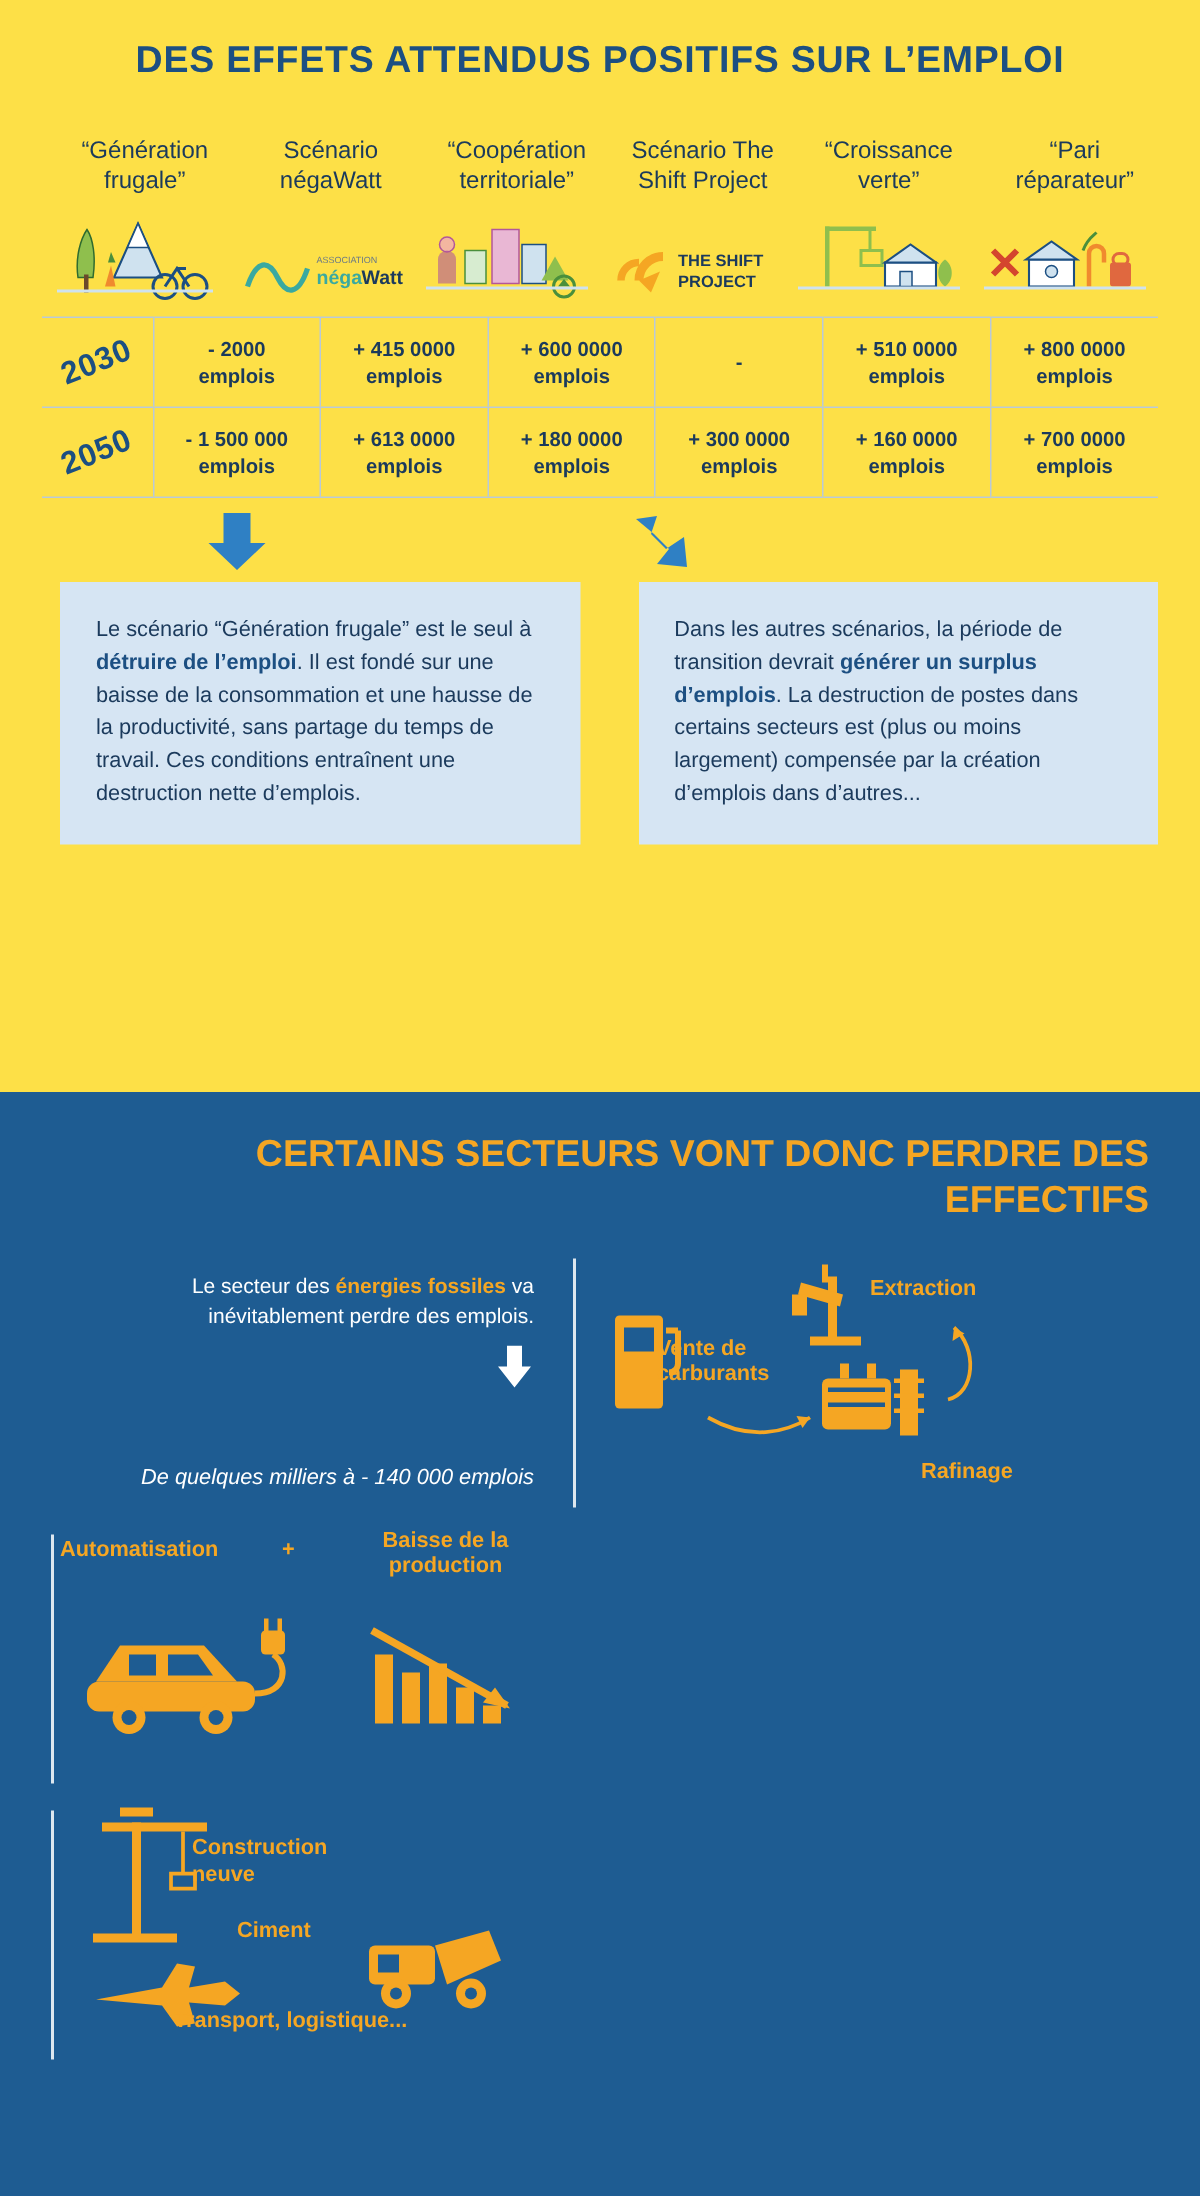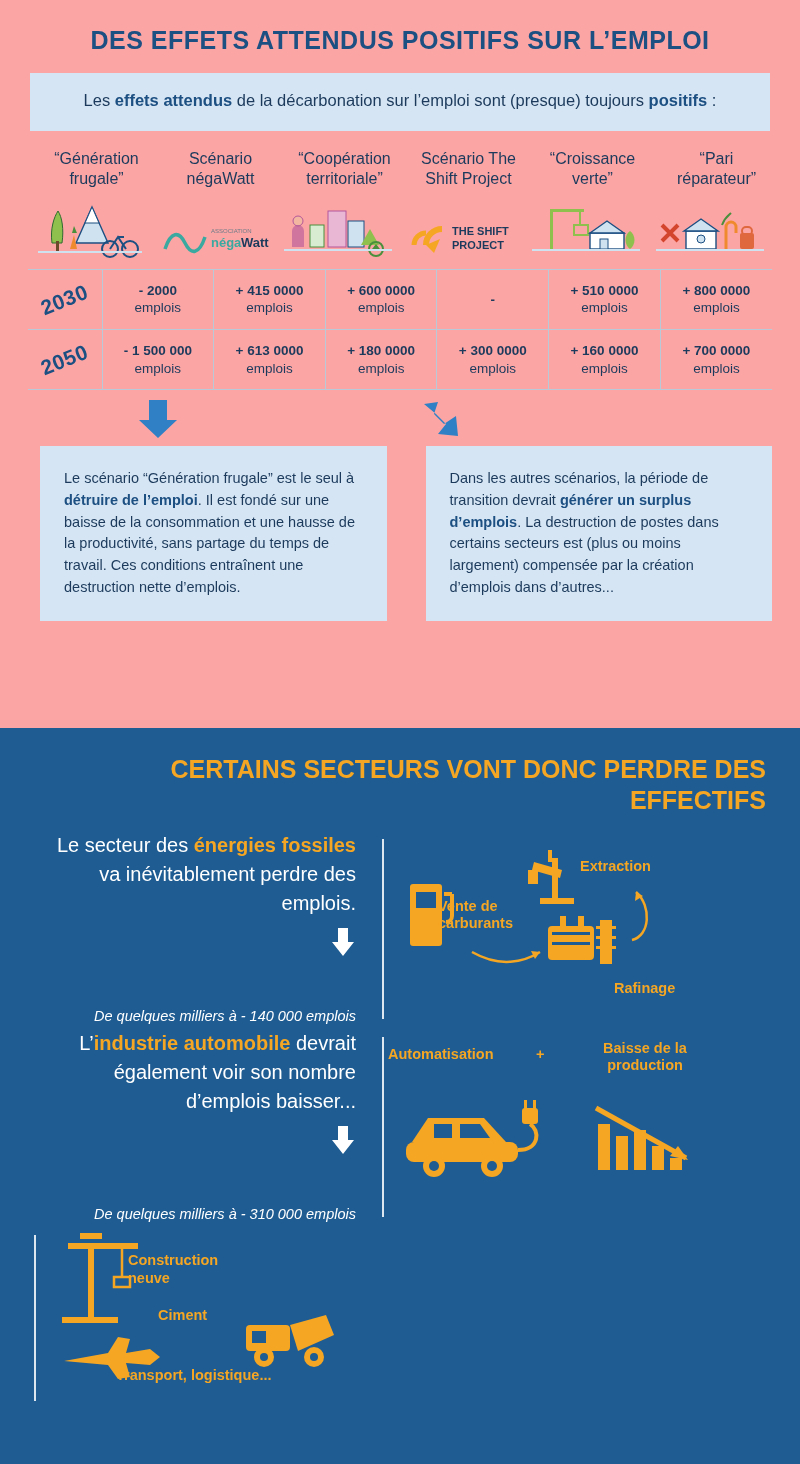--- a/index.html
+++ b/index.html
@@ -11,21 +11,21 @@
     font-family: "Liberation Sans", sans-serif;
     color: #1b3a5c;
     overflow: hidden;
   }
 
   
   .top-section {
     position: relative;
     width: 800px;
     height: 728px;
-    background: #fca5a5;
+    background: #fde047;
     padding: 0;
   }
 
   .main-title {
     text-align: center;
     font-size: 25px;
     font-weight: bold;
     letter-spacing: 0.5px;
     color: #1c4f82;
     padding: 26px 30px 18px 30px;
@@ -88,21 +88,21 @@
     color: #1b3a5c;
   }
   table.jobs td.year-cell {
     border-left: none;
     width: 74px;
     position: relative;
   }
   table.jobs tr.row-2030 td { border-bottom: 1px solid #b9c9d8; border-top: 1px solid #b9c9d8; }
   table.jobs tr.row-2050 td { border-bottom: 1px solid #b9c9d8; }
   .fig { font-weight: bold; display: block; }
-  .unit { display: block; font-weight: normal; }
+  .unit { display: block; font-weight: bold; }
   .year {
     display: inline-block;
     font-weight: bold;
     font-size: 21px;
     color: #1c4f82;
     transform: rotate(-22deg);
     letter-spacing: 0.5px;
   }
 
   
@@ -153,21 +153,21 @@
     min-height: 182px;
   }
   .block + .block { margin-top: 2px; }
   .block-text {
     width: 348px;
     text-align: right;
     padding-right: 26px;
     color: #ffffff;
   }
   .block-text .lead {
-    font-size: 20px;
+    font-size: 14px;
     line-height: 1.45;
   }
   .block-text .lead b { color: #f5a623; }
   .down-arrow {
     display: flex;
     justify-content: flex-end;
     margin: 10px 0 8px 0;
   }
   .block-text .sub {
     font-size: 14.5px;
@@ -197,23 +197,20 @@
     line-height: 1.2;
   }
 </style>
 </head>
 <body>
 
 <div class="top-section">
 
   <div class="main-title">DES EFFETS ATTENDUS POSITIFS SUR L’EMPLOI</div>
 
-  <div class="intro-banner">
-    <span>Les </span><b>effets attendus</b><span> de la décarbonation sur l’emploi sont (presque) toujours </span><b>positifs</b><span> :</span>
-  </div>
 
   <div class="scenarios">
 
     <div class="scenario">
       <div class="scenario-label">“Génération frugale”</div>
       <div class="scenario-art">
         <svg width="104" height="62" viewBox="0 0 104 62">
           <polygon points="54,8 70,44 38,44" fill="#cfe2ef" stroke="#1c4f82" stroke-width="1.4"></polygon>
           <polygon points="54,8 61,24 47,24" fill="#ffffff" stroke="#1c4f82" stroke-width="1"></polygon>
           <path d="M14 44 C12 30 16 18 20 12 C24 18 26 30 24 44 Z" fill="#8fbf4d" stroke="#2f6b2f" stroke-width="1"></path>
@@ -443,31 +440,20 @@
         <path d="M72 112 C100 128 124 122 140 112" stroke="#f5a623" stroke-width="2.5" fill="none"></path>
         <path d="M140 112 l-9 -1 l4 8 z" fill="#f5a623"></path>
       </svg>
       <div class="art-label" style="left:196px; top:18px;">Extraction</div>
       <div class="art-label" style="left:54px; top:58px; width:110px;">Vente de carburants</div>
       <div class="art-label" style="left:230px; top:140px;">Rafinage</div>
     </div>
   </div>
 
   <div class="block">
-    <div class="block-text">
-      <div class="lead">
-        <span>L’</span><b>industrie automobile</b><span> devrait également voir son nombre d’emplois baisser...</span>
-      </div>
-      <div class="down-arrow">
-        <svg width="26" height="30" viewBox="0 0 26 30">
-          <path d="M8 0 h10 v14 h6 L13 28 L2 14 h6 z" fill="#ffffff"></path>
-        </svg>
-      </div>
-      <div class="sub">De quelques milliers à - 310 000 emplois</div>
-    </div>
     <div class="divider"></div>
     <div class="block-art">
       <svg width="360" height="178" viewBox="0 0 360 178">
 
         <g fill="#f5a623">
           <path d="M12 104 l16 -24 h56 l22 24 z"></path>
           <rect x="6" y="104" width="112" height="20" rx="8"></rect>
           <circle cx="34" cy="128" r="11"></circle>
           <circle cx="92" cy="128" r="11"></circle>
         </g>

